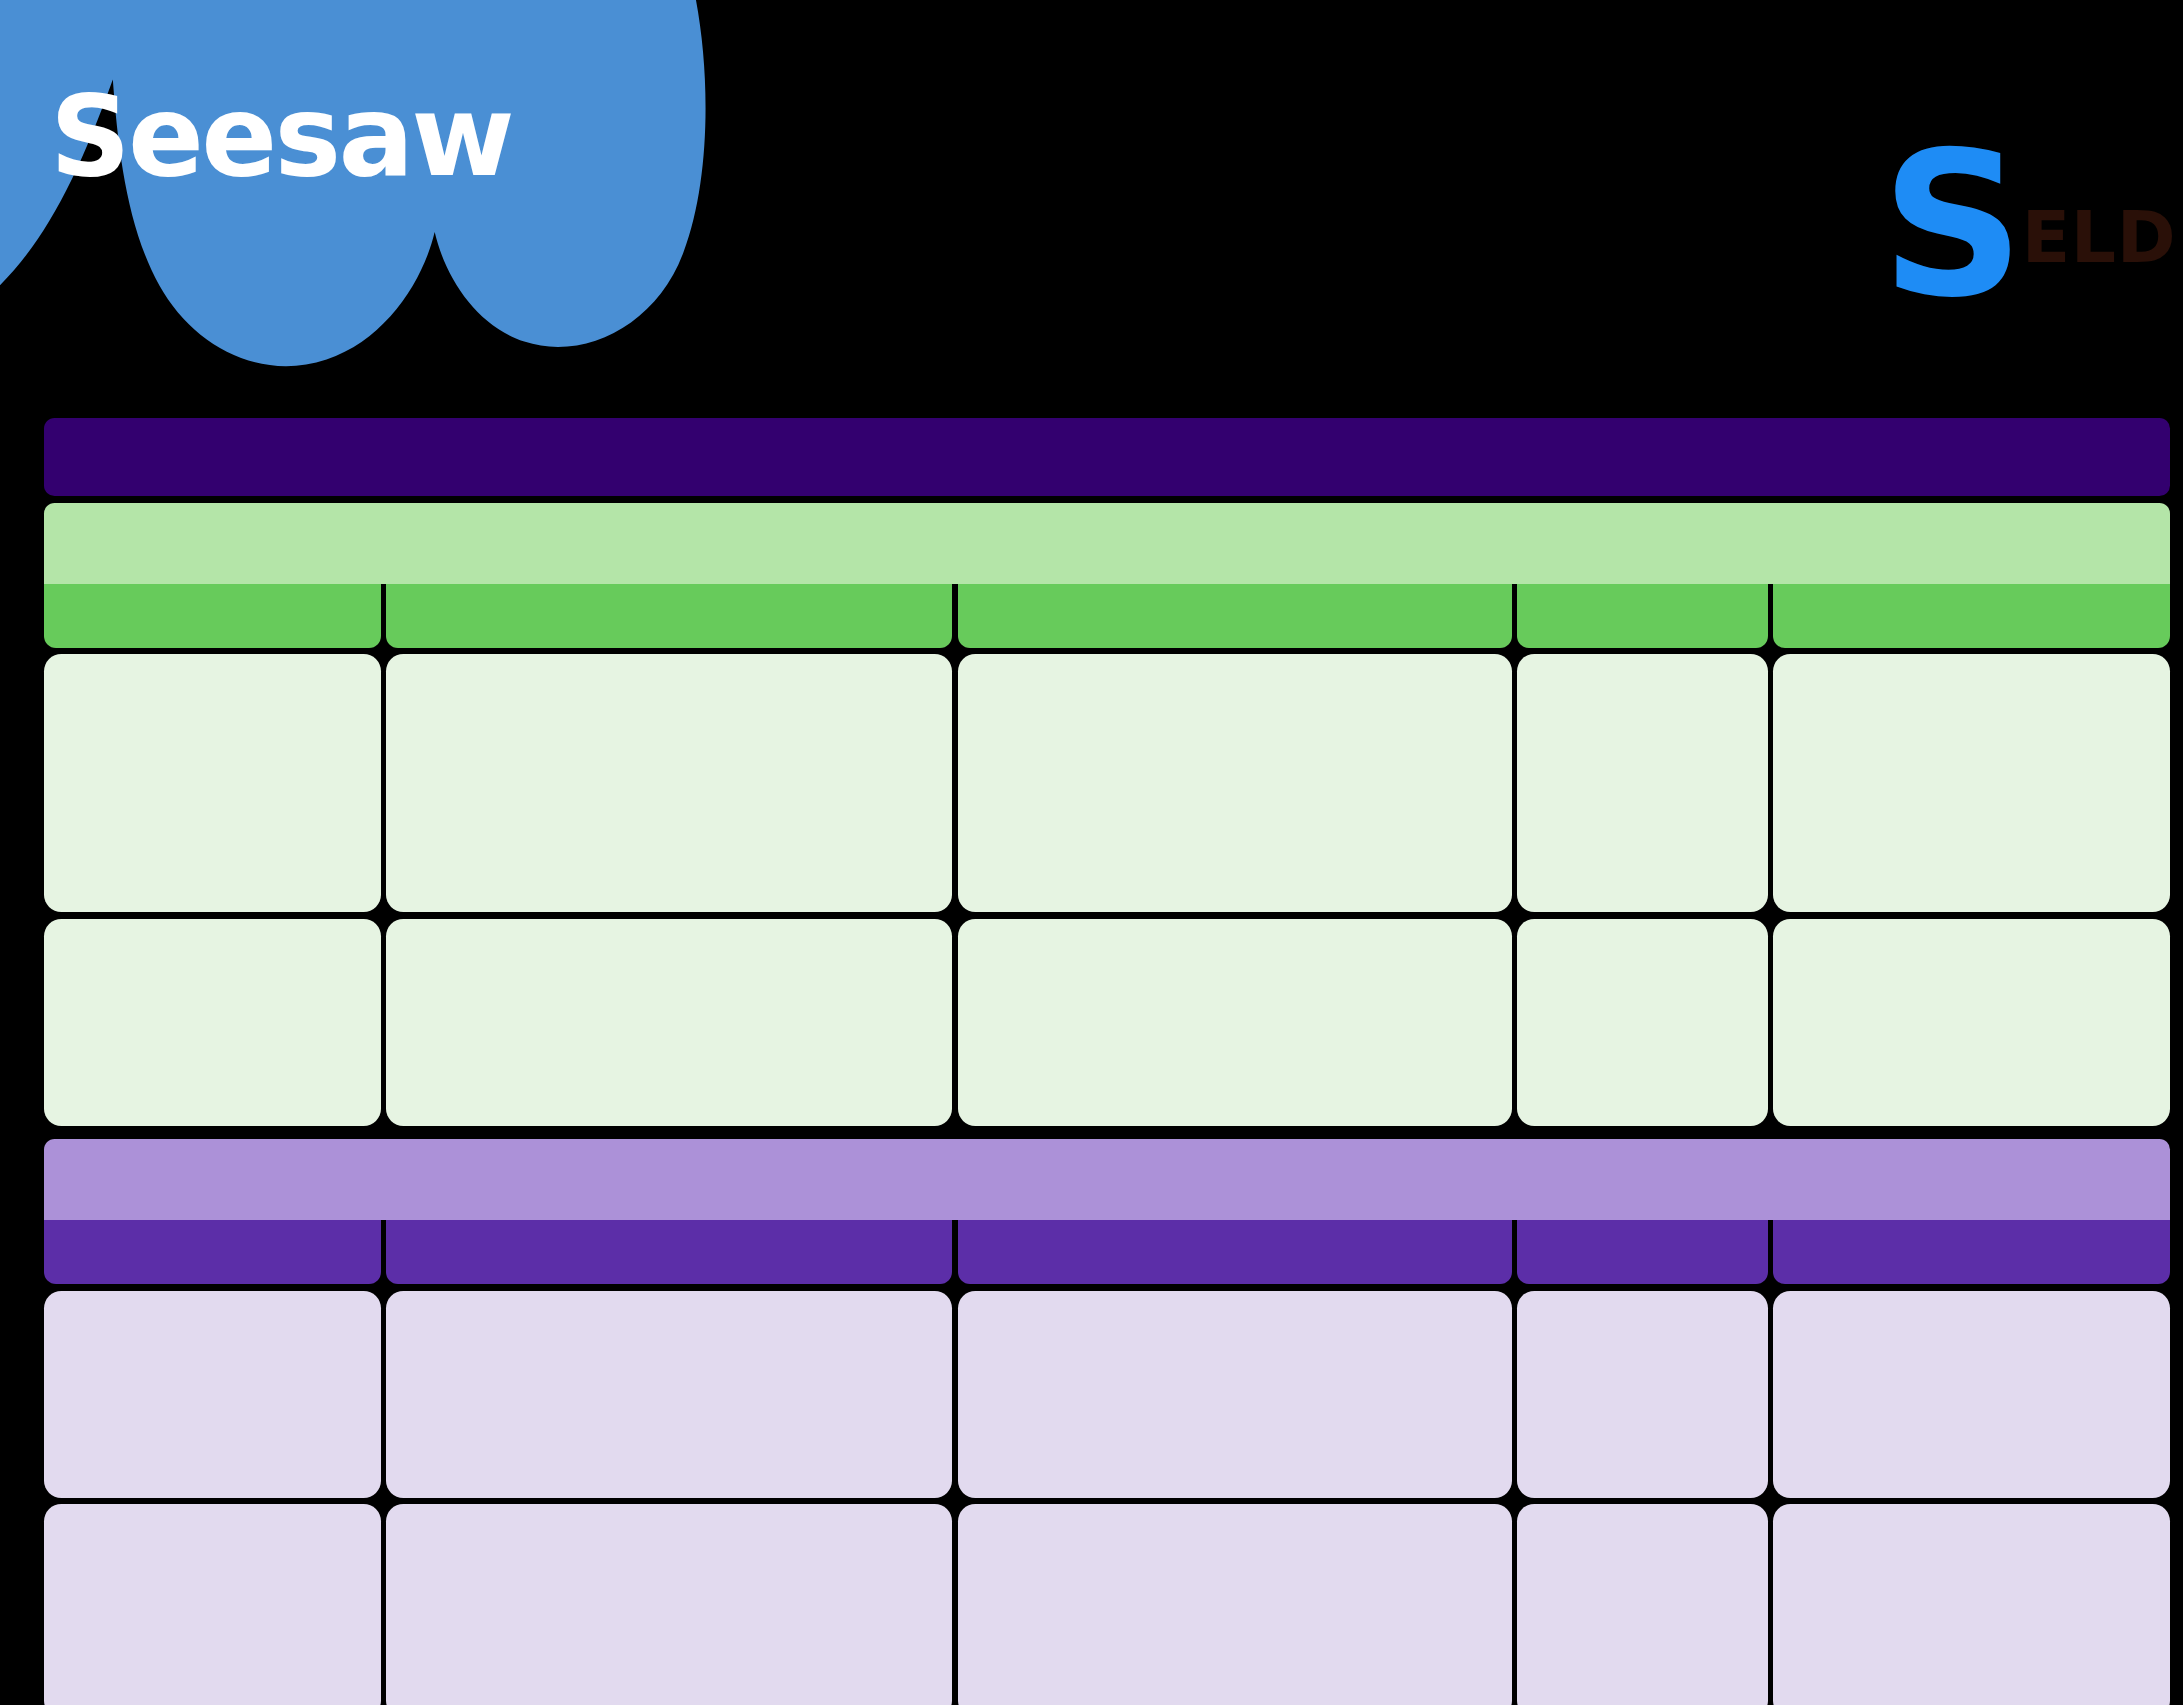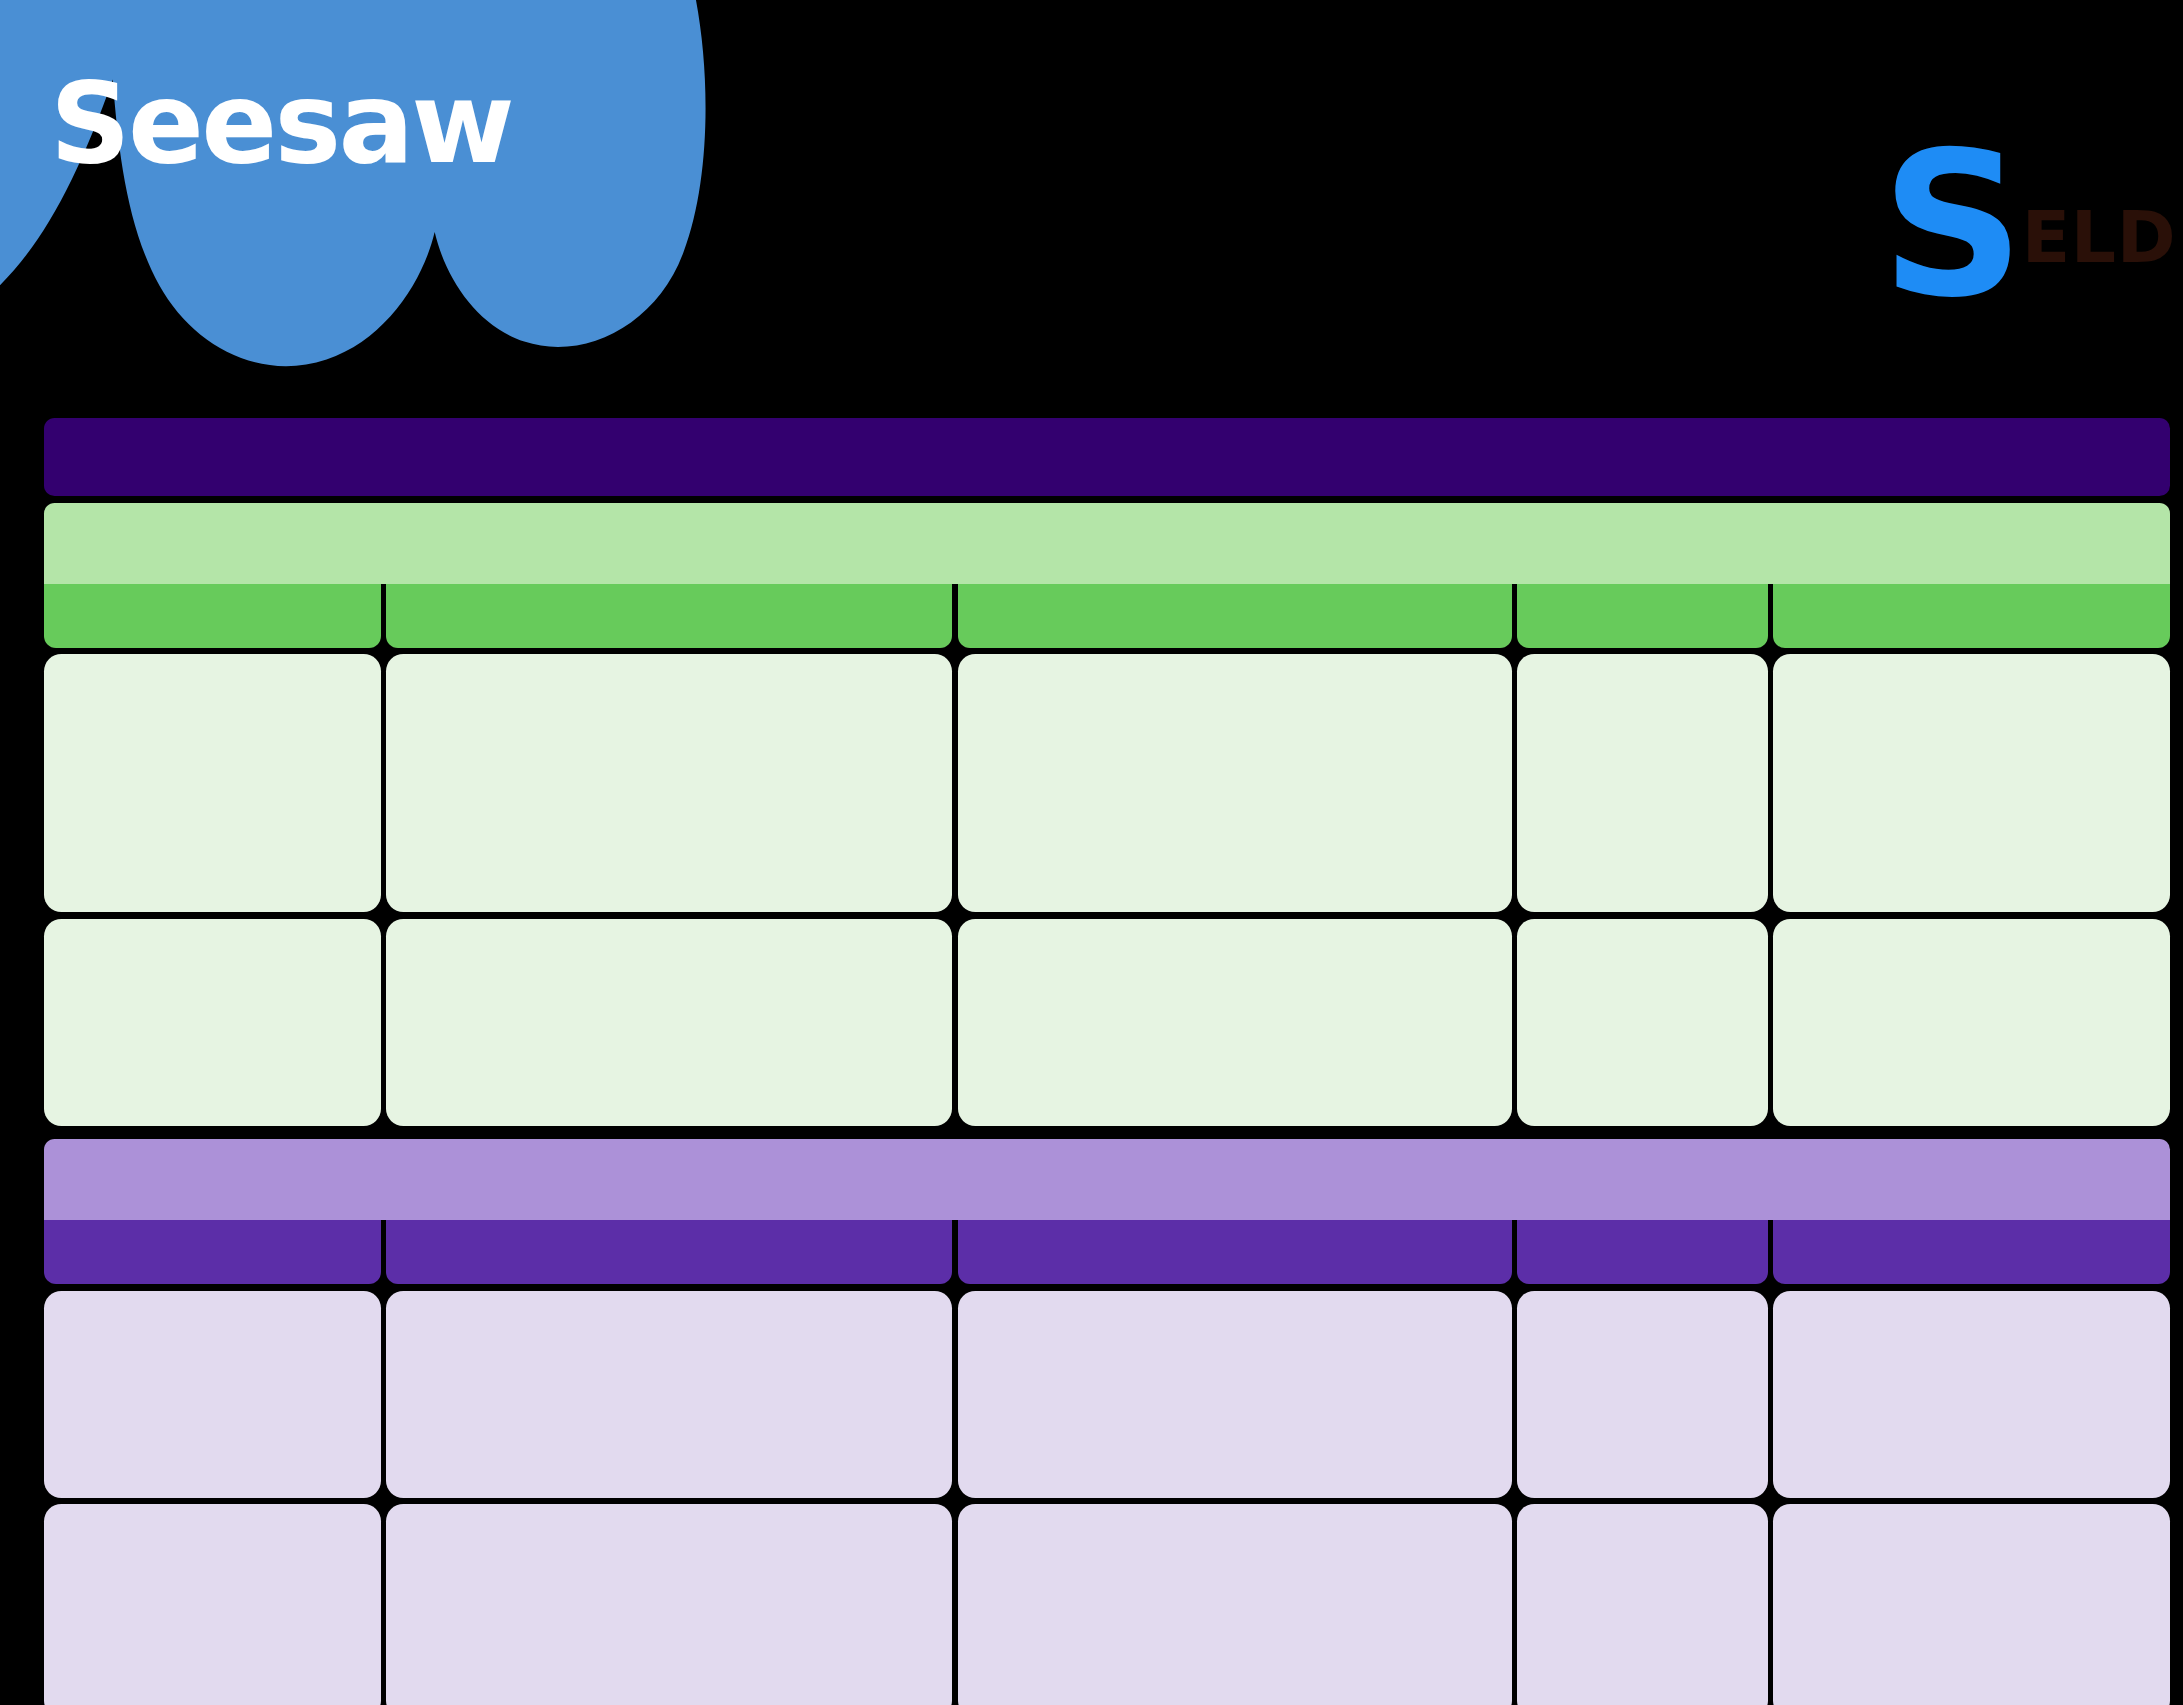--- a/index.html
+++ b/index.html
@@ -25,21 +25,21 @@
     top: -26.6px;
     width: 730px;
     height: 412px;
     pointer-events: none;
   }
   .brand-mark svg { display: block; width: 100%; height: 100%; }
 
   .brand-wordmark {
     position: absolute;
     left: 50px;
-    top: 67px;
+    top: 80px;
     font-family: "DejaVu Sans", sans-serif;
     font-size: 112px;
     font-weight: 700;
     letter-spacing: -2.7px;
     color: #ffffff;
     line-height: 1;
     white-space: nowrap;
   }
 
   

